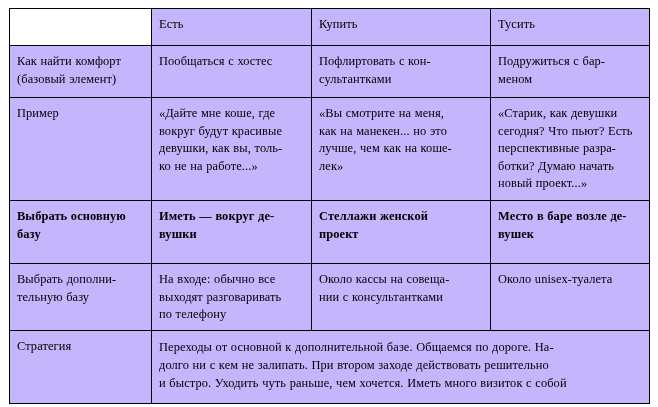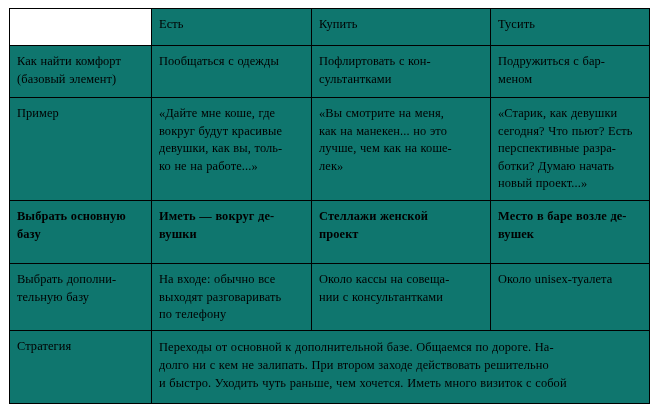--- a/index.html
+++ b/index.html
@@ -20,21 +20,21 @@
     height: 407px;
     background: #ffffff;
   }
   table.strategy-table {
     position: absolute;
     left: 9px;
     top: 8px;
     width: 640px;
     border-collapse: collapse;
     table-layout: fixed;
-    background: #0f766e;
+    background: #c4b5fd;
   }
   table.strategy-table td {
     border: 1px solid #000000;
     vertical-align: top;
     padding: 7px 7px 6px 7px;
     font-size: 12.4px;
     line-height: 1.42;
     letter-spacing: 0.1px;
     word-spacing: 0.4px;
   }
@@ -89,21 +89,21 @@
           <span class="cell-text hdr">Тусить</span>
         </td>
       </tr>
 
       <tr class="row-comfort">
         <td>
           <span class="cell-text">Как найти комфорт
 (базовый элемент)</span>
         </td>
         <td>
-          <span class="cell-text">Пообщаться с одежды</span>
+          <span class="cell-text">Пообщаться с хостес</span>
         </td>
         <td>
           <span class="cell-text">Пофлиртовать с кон-
 сультантками</span>
         </td>
         <td>
           <span class="cell-text">Подружиться с бар-
 меном</span>
         </td>
       </tr>

